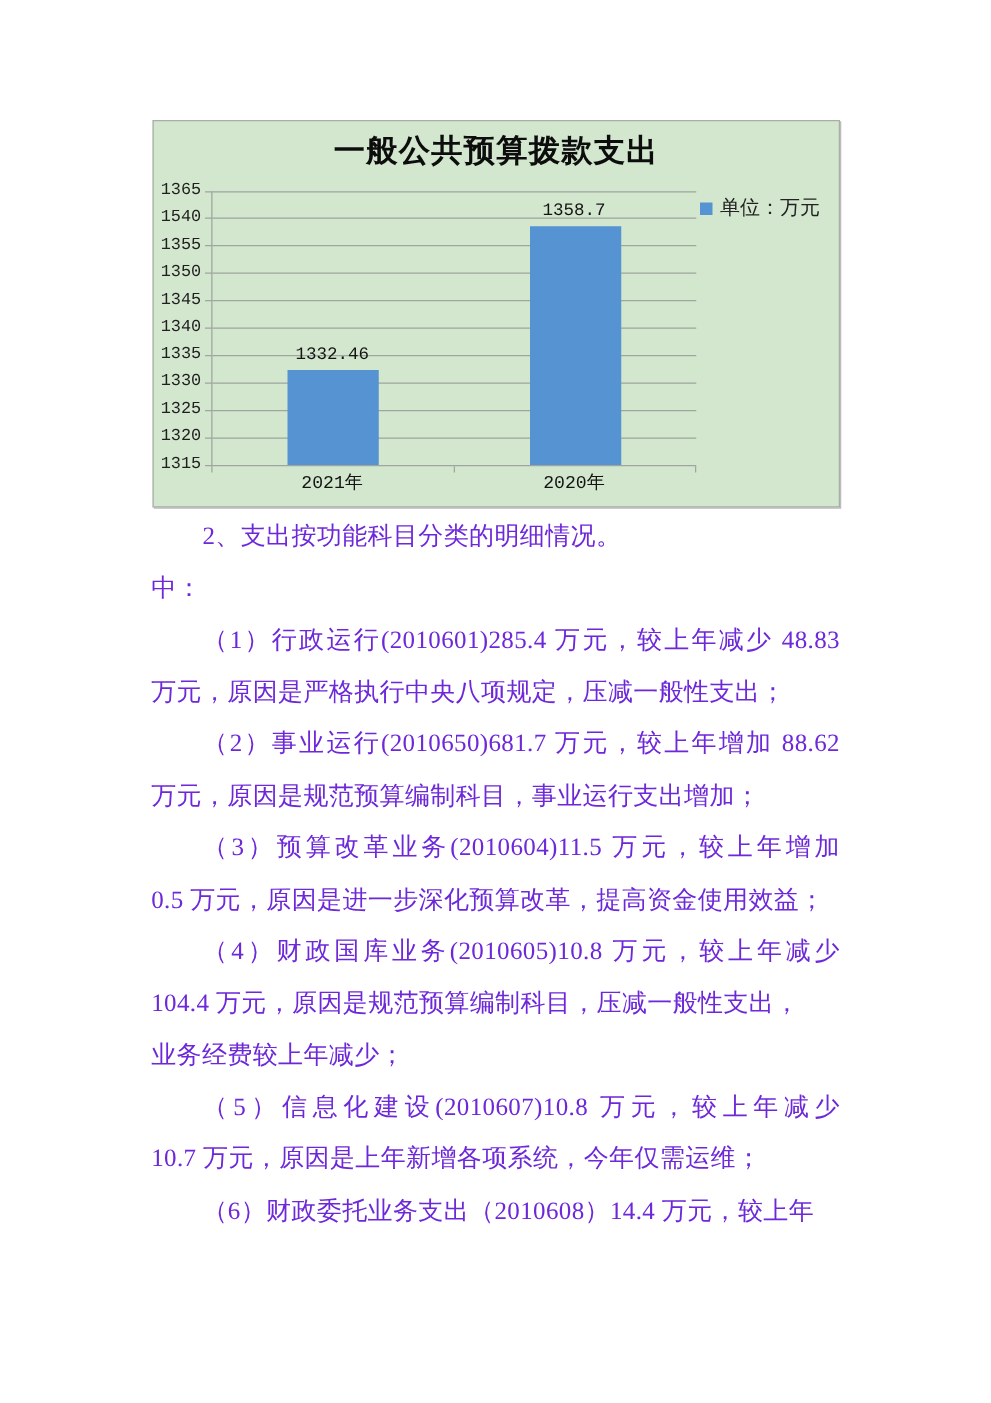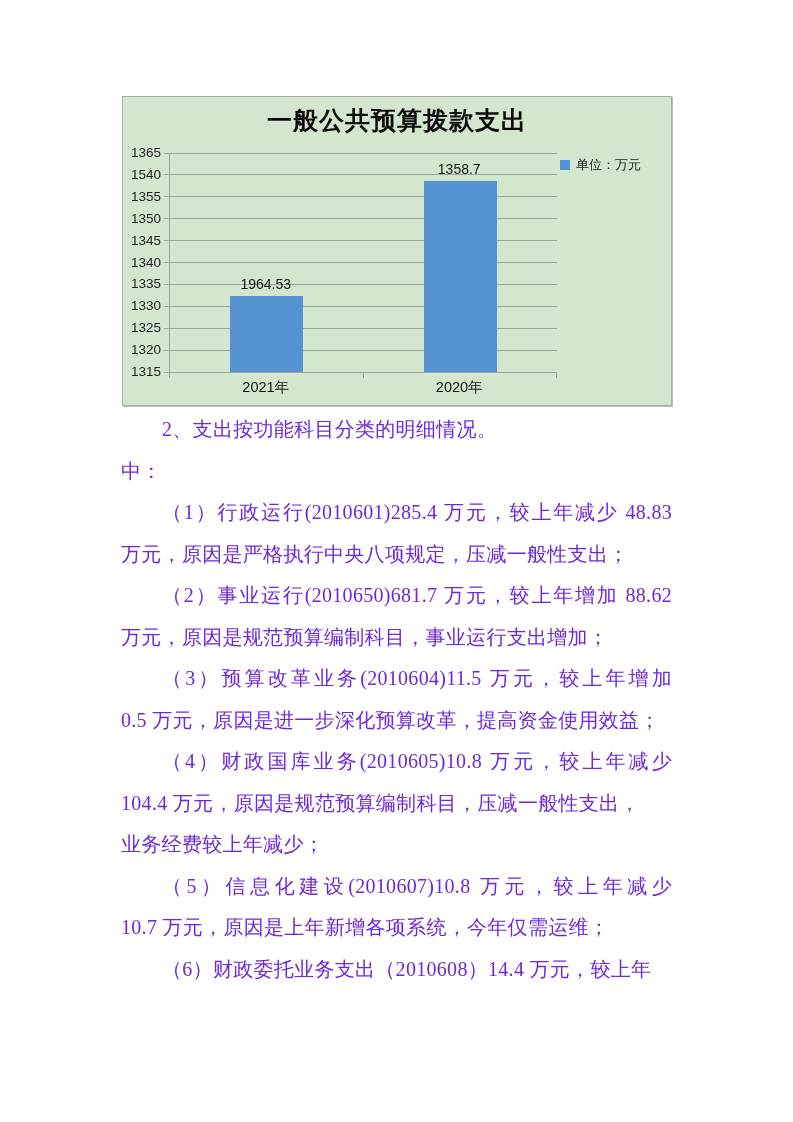--- a/index.html
+++ b/index.html
@@ -13,21 +13,21 @@
     position:relative;width:793px;height:1122px;background:#ffffff;
     margin:0 auto;overflow:hidden;
   }
   
   .chart{
     position:absolute;left:122px;top:96px;width:550px;height:310px;
     background:var(--chartbg);
     border:1px solid #a8aea8;
     box-shadow:1px 1px 0 #bcbcbc;
     box-sizing:border-box;
-    font-family:Liberation Sans, sans-serif;
+    font-family:Liberation Mono, monospace;
   }
   .chart-title{
     position:absolute;left:0;top:7px;width:100%;
     text-align:center;font-size:25px;font-weight:700;color:#0d0d0d;
     letter-spacing:1px;
   }
   .plot{
     position:absolute;left:46px;top:56px;width:387px;height:219px;
     border-left:1px solid var(--grid);
     border-bottom:1px solid var(--grid);
@@ -46,21 +46,21 @@
     font-size:14px;color:#141414;line-height:15px;
   }
   .xcat-label{
     position:absolute;width:110px;text-align:center;
     font-size:14.5px;color:#141414;top:282px;line-height:16px;
   }
   .legend{
     position:absolute;left:437px;top:59px;display:flex;align-items:center;
   }
   .legend-marker{width:10px;height:10px;background:var(--bar);display:inline-block;margin-right:6px;}
-  .legend-label{font-size:13px;color:#222222;}
+  .legend-label{font-size:16px;color:#222222;}
   
   .doc-text{
     position:absolute;left:121px;top:409px;width:551px;
     font-size:20px;color:#6d28d9;
   }
   .doc-line{
     height:41.5px;line-height:41.5px;
     letter-spacing:0.3px;
   }
   .doc-line.indent{text-indent:41px;}
@@ -109,21 +109,21 @@
       <div class="ytick-mark" style="top: 121.2px;"></div>
       <div class="ytick-label" style="top: 92.8px;">1355</div>
       <div class="ytick-mark" style="top: 99.3px;"></div>
       <div class="ytick-label" style="top: 70.9px;">1540</div>
       <div class="ytick-mark" style="top: 77.4px;"></div>
       <div class="ytick-label" style="top: 49px;">1365</div>
       <div class="ytick-mark" style="top: 55.5px;"></div>
       <div class="xtick-mark" style="left: 46px; top: 276px;"></div>
       <div class="xtick-mark" style="left: 239.5px; top: 276px;"></div>
       <div class="xtick-mark" style="left: 433px; top: 276px;"></div>
-      <div class="bar-value" style="left: 87.75px; top: 179.525px;">1964.53</div>
+      <div class="bar-value" style="left: 87.75px; top: 179.525px;">1332.46</div>
       <div class="xcat-label" style="left: 87.75px;">2021年</div>
       <div class="bar-value" style="left: 281.25px; top: 64.594px;">1358.7</div>
       <div class="xcat-label" style="left: 281.25px;">2020年</div>
     </div>
 
   <div class="doc-text" id="doctext">
       <div class="doc-line indent">2、支出按功能科目分类的明细情况。</div>
       <div class="doc-line">中：</div>
       <div class="doc-line indent justify">（1）行政运行(2010601)285.4 万元，较上年减少 48.83</div>
       <div class="doc-line">万元，原因是严格执行中央八项规定，压减一般性支出；</div>

